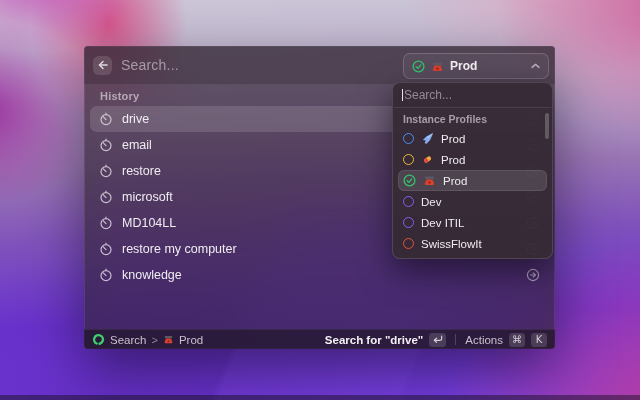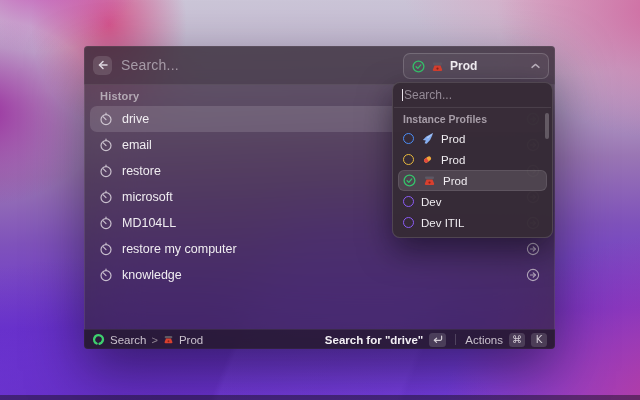--- a/index.html
+++ b/index.html
@@ -359,17 +359,21 @@
     <div class="dd-item">
       <span class="ring" style="border-color: rgb(138, 92, 245);"></span>
       <span class="dd-label">Dev</span>
     </div>
 
     <div class="dd-item">
       <span class="ring" style="border-color: rgb(138, 92, 245);"></span>
       <span class="dd-label">Dev ITIL</span>
     </div>
 
+    <div class="dd-item">
+      <span class="ring" style="border-color: rgb(224, 84, 56);"></span>
+      <span class="dd-label">SwissFlowIt</span>
+    </div>
 
     <div class="dd-scroll"></div>
   </div>
 
 </div>
 
 </body></html>

